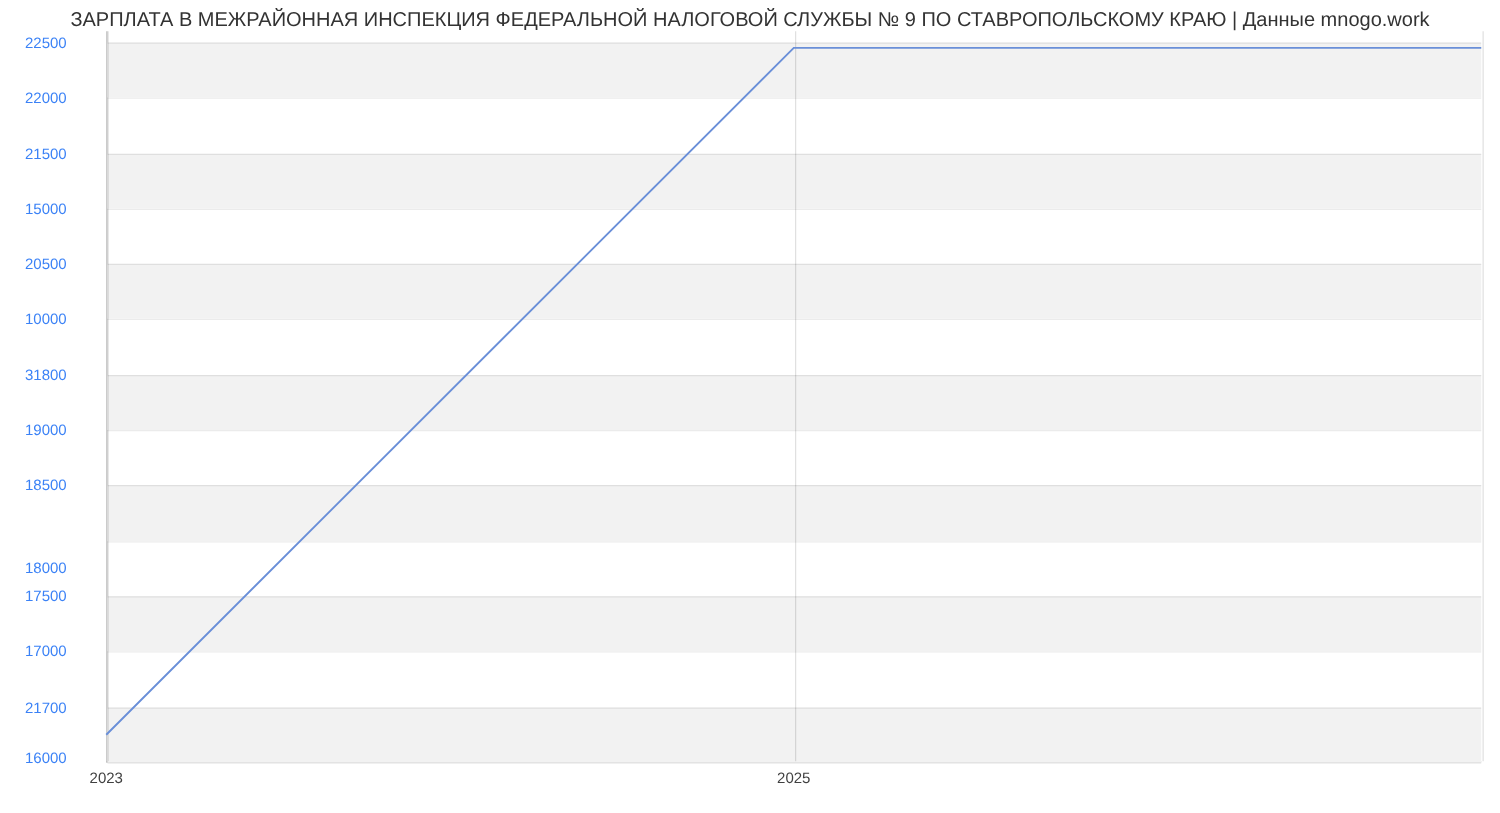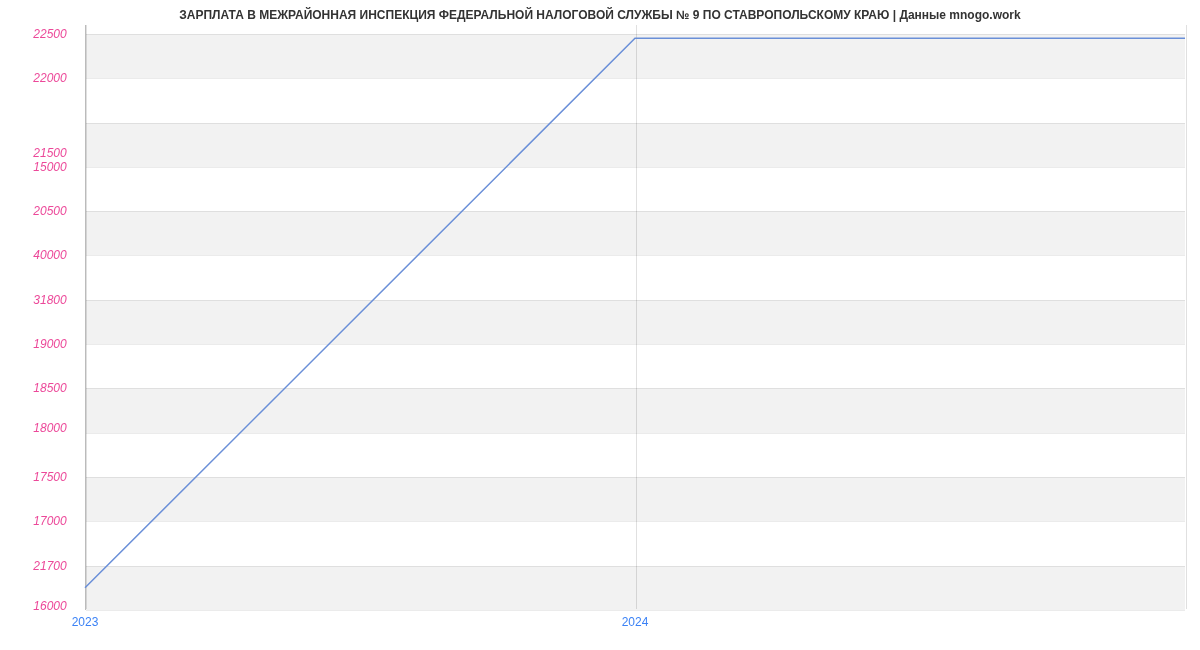--- a/index.html
+++ b/index.html
@@ -10,22 +10,22 @@
     height: 650px;
     font-family: Arial, Helvetica, sans-serif;
     background: #fff;
     position: relative;
   }
   .title {
     position: absolute;
     top: 8px;
     width: 100%;
     text-align: center;
-    font-size: 12px;
-    font-weight: bold;
+    font-size: 16px;
+    font-weight: normal;
     color: #333;
   }
   .plot-area {
     position: absolute;
     left: 85px;
     top: 25px;
     width: 1100px;
     height: 585px;
   }
   .grid-area {
@@ -52,31 +52,30 @@
     position: absolute;
     top: 0;
     height: 100%;
     width: 1px;
     background: rgba(0,0,0,0.12);
   }
   .y-label {
     position: absolute;
     right: 1120px;
     width: 60px;
-    text-align: center;
+    text-align: left;
     font-size: 12px;
-    color: #ec4899;
+    color: #3b82f6;
     transform: translateY(-50%);
-    font-style: italic;
   }
   .x-label {
     position: absolute;
     top: 615px;
     font-size: 12px;
-    color: #3b82f6;
+    color: #404040;
     transform: translateX(-50%);
   }
   svg.line {
     position: absolute;
     inset: 0;
     width: 100%;
     height: 100%;
     overflow: visible;
   }
   svg.line path {
@@ -120,26 +119,26 @@
   <svg class="line" id="line-svg" viewBox="0 0 1100 585" preserveAspectRatio="none">
     <path id="line-path" d="M0.0 562.8 L550.0 13.3 L1100.0 13.3"></path>
   </svg>
 </div>
 
 <div id="axis-labels">
     <div class="y-label" style="top: 606px;">16000</div>
     <div class="y-label" style="top: 565.682px;">21700</div>
     <div class="y-label" style="top: 521.364px;">17000</div>
     <div class="y-label" style="top: 477.045px;">17500</div>
-    <div class="y-label" style="top: 428px;">18000</div>
+    <div class="y-label" style="top: 454px;">18000</div>
     <div class="y-label" style="top: 388.409px;">18500</div>
     <div class="y-label" style="top: 344.091px;">19000</div>
     <div class="y-label" style="top: 299.773px;">31800</div>
-    <div class="y-label" style="top: 255.455px;">40000</div>
+    <div class="y-label" style="top: 255.455px;">10000</div>
     <div class="y-label" style="top: 211.136px;">20500</div>
     <div class="y-label" style="top: 166.818px;">15000</div>
-    <div class="y-label" style="top: 122.5px; margin-top: 30px;">21500</div>
+    <div class="y-label" style="top: 122.5px;">21500</div>
     <div class="y-label" style="top: 78.1818px;">22000</div>
     <div class="y-label" style="top: 33.8636px;">22500</div>
     <div class="x-label" style="left: 85px;">2023</div>
-    <div class="x-label" style="left: 635px;">2024</div>
+    <div class="x-label" style="left: 635px;">2025</div>
     <div class="x-label" style="left: 1219px; margin-top: 27px;">2025</div>
   </div>
 
 </body></html>

